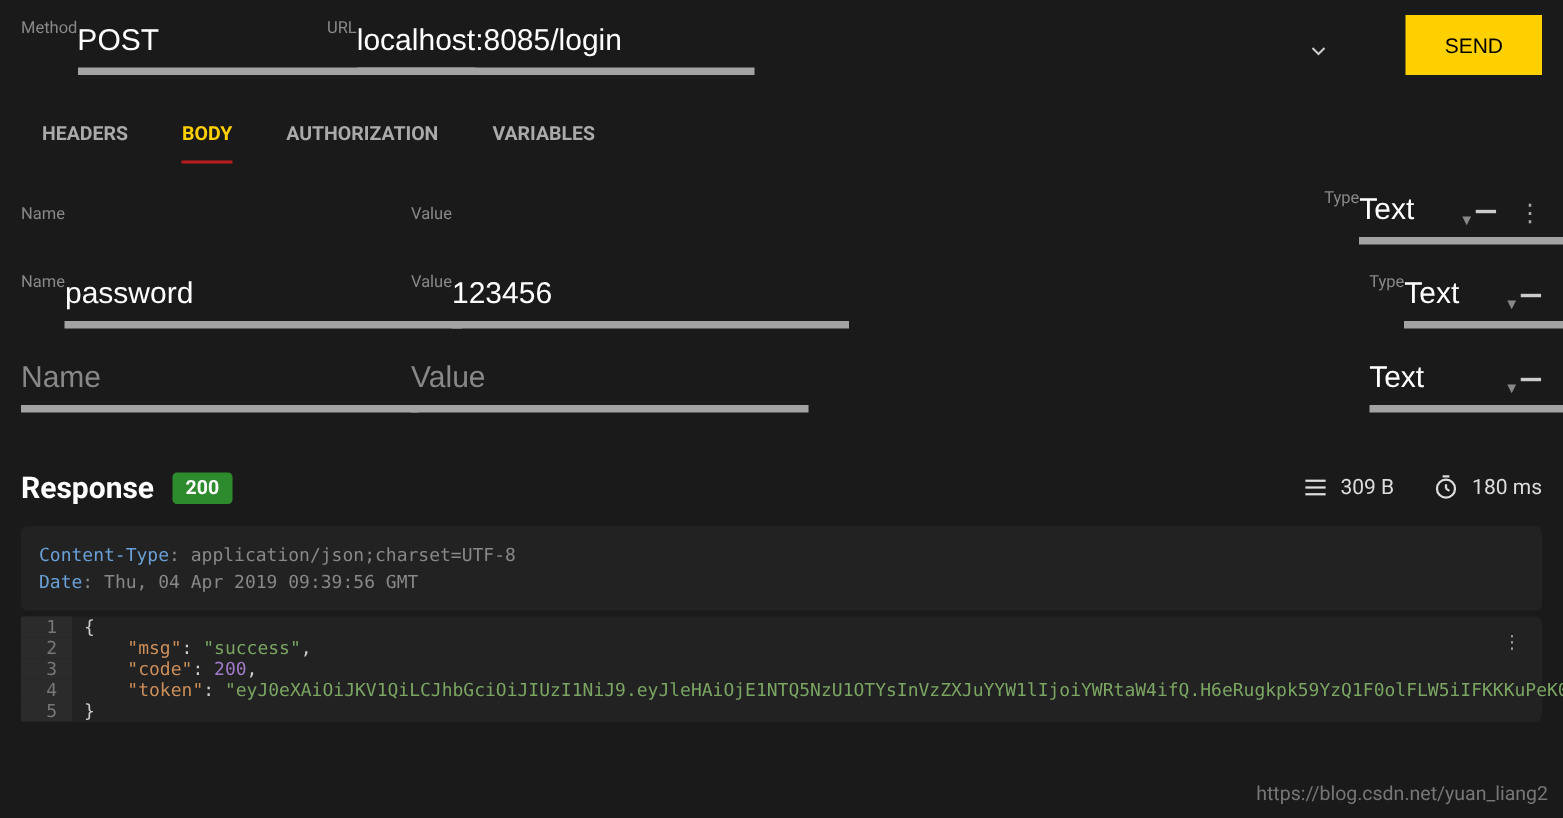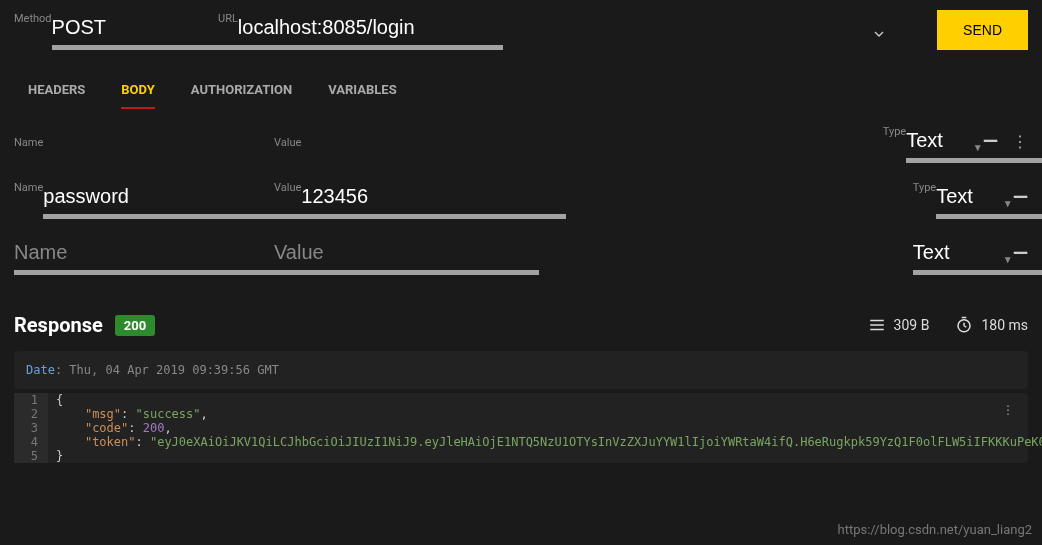--- a/index.html
+++ b/index.html
@@ -293,20 +293,21 @@
             <line x1="12" y1="13" x2="15" y2="15"></line>
             <line x1="9" y1="2" x2="15" y2="2"></line>
           </svg>
       </span>
       <span>180 ms</span>
     </div>
   </div>
 </div>
 
 <div class="resp-block">
+  <div class="hdr-line"><span class="hdr-key">Content-Type</span>: <span>application/json;charset=UTF-8</span></div>
   <div class="hdr-line"><span class="hdr-key">Date</span>: <span>Thu, 04 Apr 2019 09:39:56 GMT</span></div>
 </div>
 
 <div class="code-block">
   <span class="code-dots">⋮</span>
   <div class="code-line">
       <div class="gutter">1</div>
       <div class="code-content"><span class="tok-punc">{</span></div>
     </div>
   <div class="code-line">

